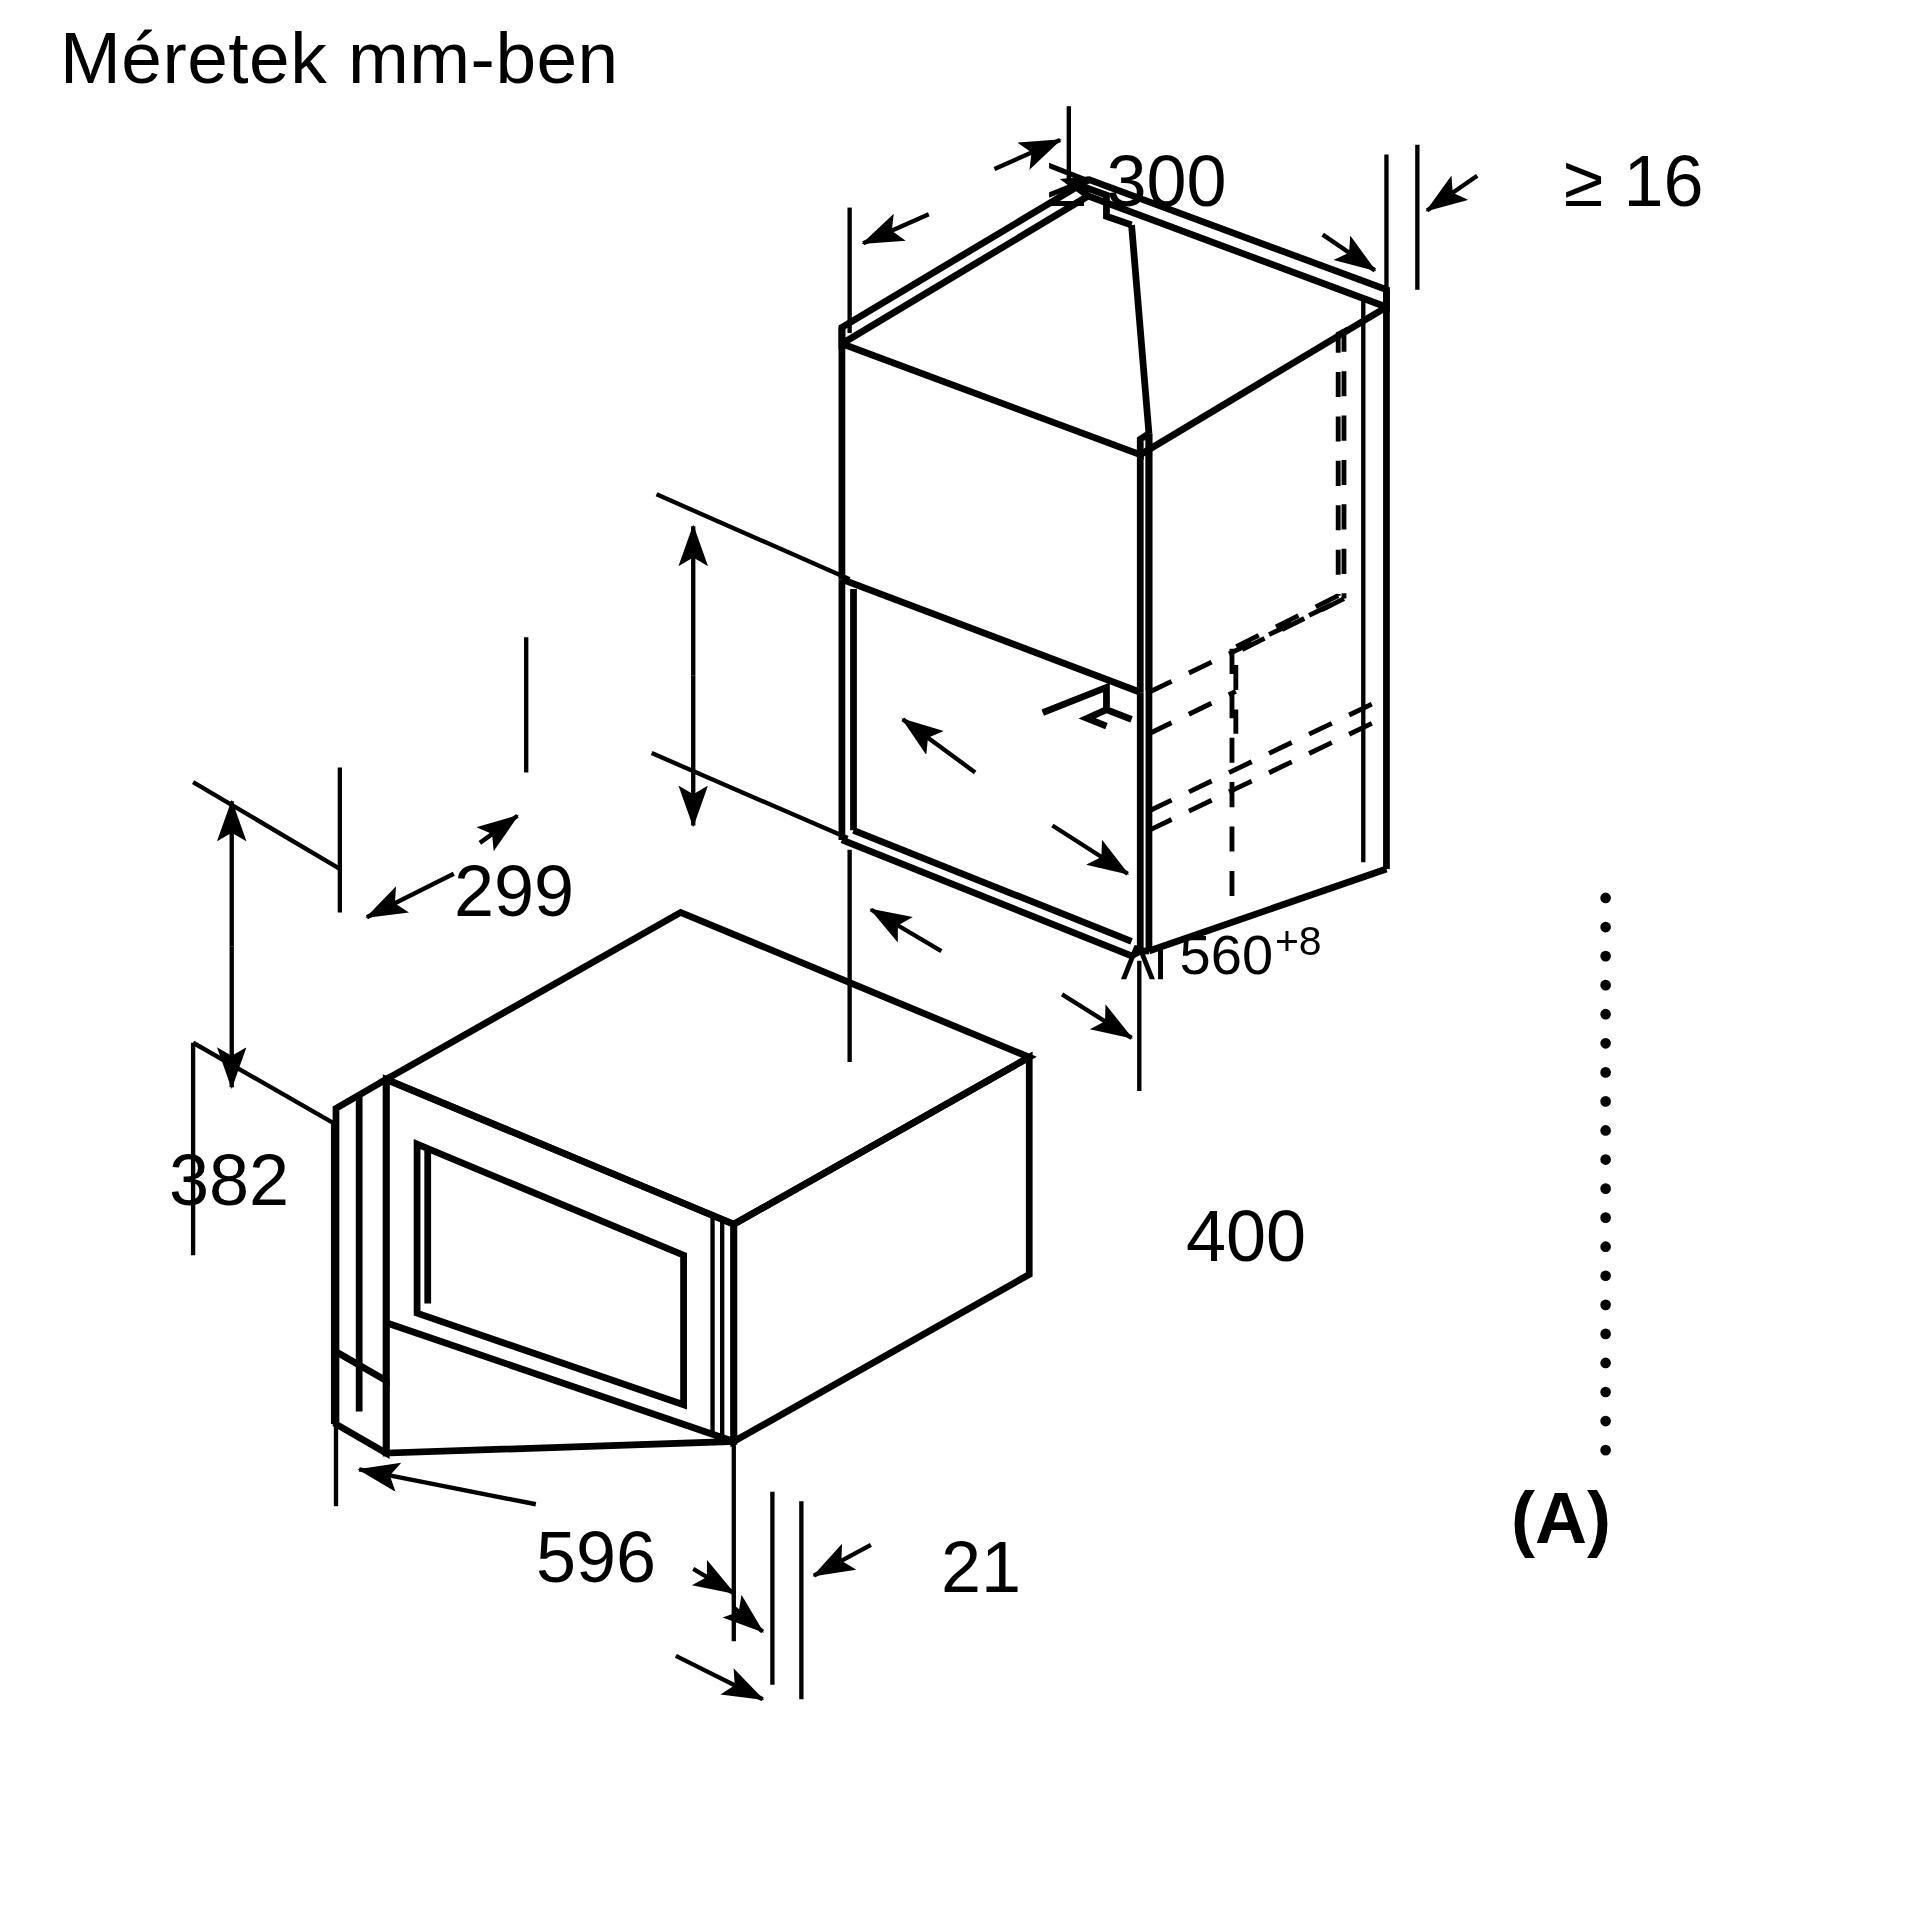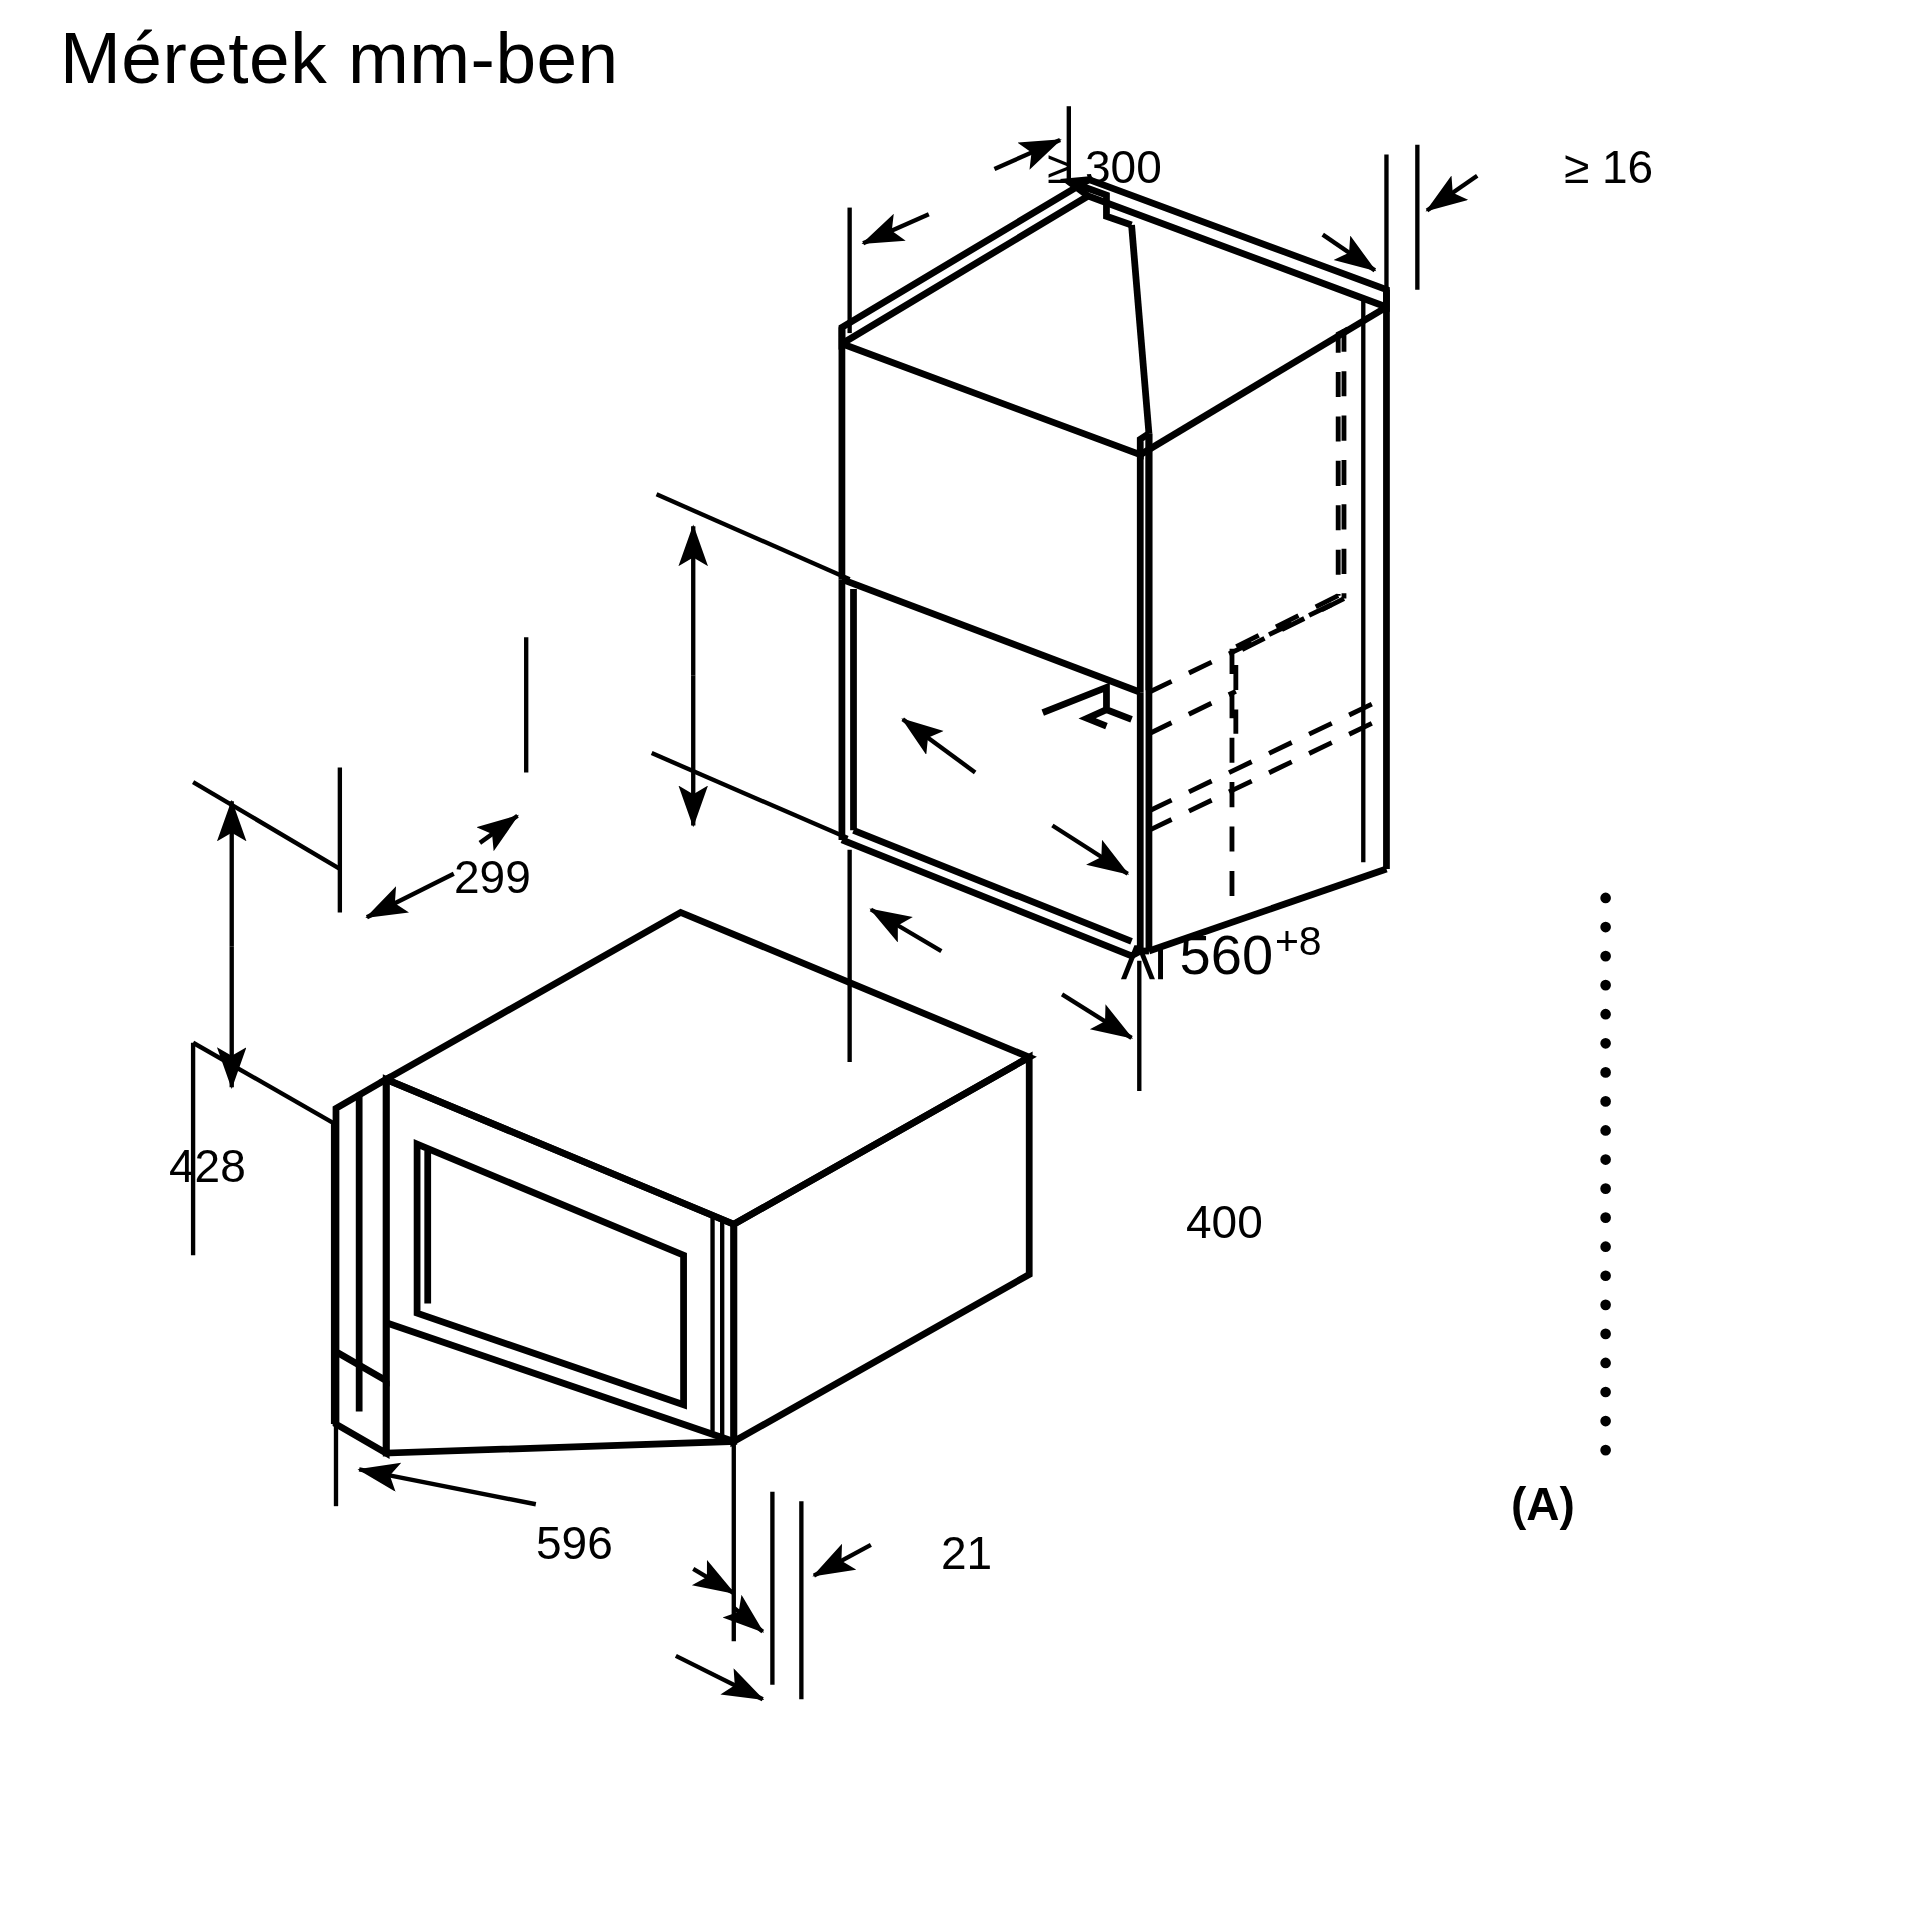--- a/index.html
+++ b/index.html
@@ -36,21 +36,21 @@
     letter-spacing: 0.5px;
   }
   #footnote {
     left: 60px;
     top: 1815px;
     font-size: 64px;
   }
   #footnote .bold { font-weight: bold; }
   .dimtext {
     position: absolute;
-    font-size: 46px;
+    font-size: 72px;
     white-space: nowrap;
   }
   svg { display: block; }
   .solid {
     fill: none;
     stroke: #000;
     stroke-width: 7;
     stroke-linejoin: miter;
     stroke-linecap: butt;
   }
@@ -240,21 +240,21 @@
   <div style="position:absolute; left:1110px; top:927px; display:flex; align-items:flex-start;">
     <span style="display:inline-block; transform:rotate(-90deg); transform-origin:center; font-size:70px; line-height:1; width:58px; text-align:center;">≥</span>
     <span style="font-size:56px; line-height:1; margin-left:11.6px;">560</span>
     <span style="font-size:41px; line-height:1; margin-left:1.9px; position:relative; top:-5.8px;">+8</span>
   </div>
 
   <div class="dimtext" style="left:1186px; top:1195px;">400</div>
 
   <div class="dimtext" style="left:454px; top:850px;">299</div>
 
-  <div class="dimtext" style="left:169px; top:1139px;">428</div>
+  <div class="dimtext" style="left:169px; top:1139px;">382</div>
 
   <div class="dimtext" style="left:536px; top:1516px;">596</div>
 
   <div class="dimtext" style="left:941px; top:1526px;">21</div>
 
   <div class="dimtext" style="left:1511px; top:1477px; font-weight:bold;">(A)</div>
 
 </div>
 
 

